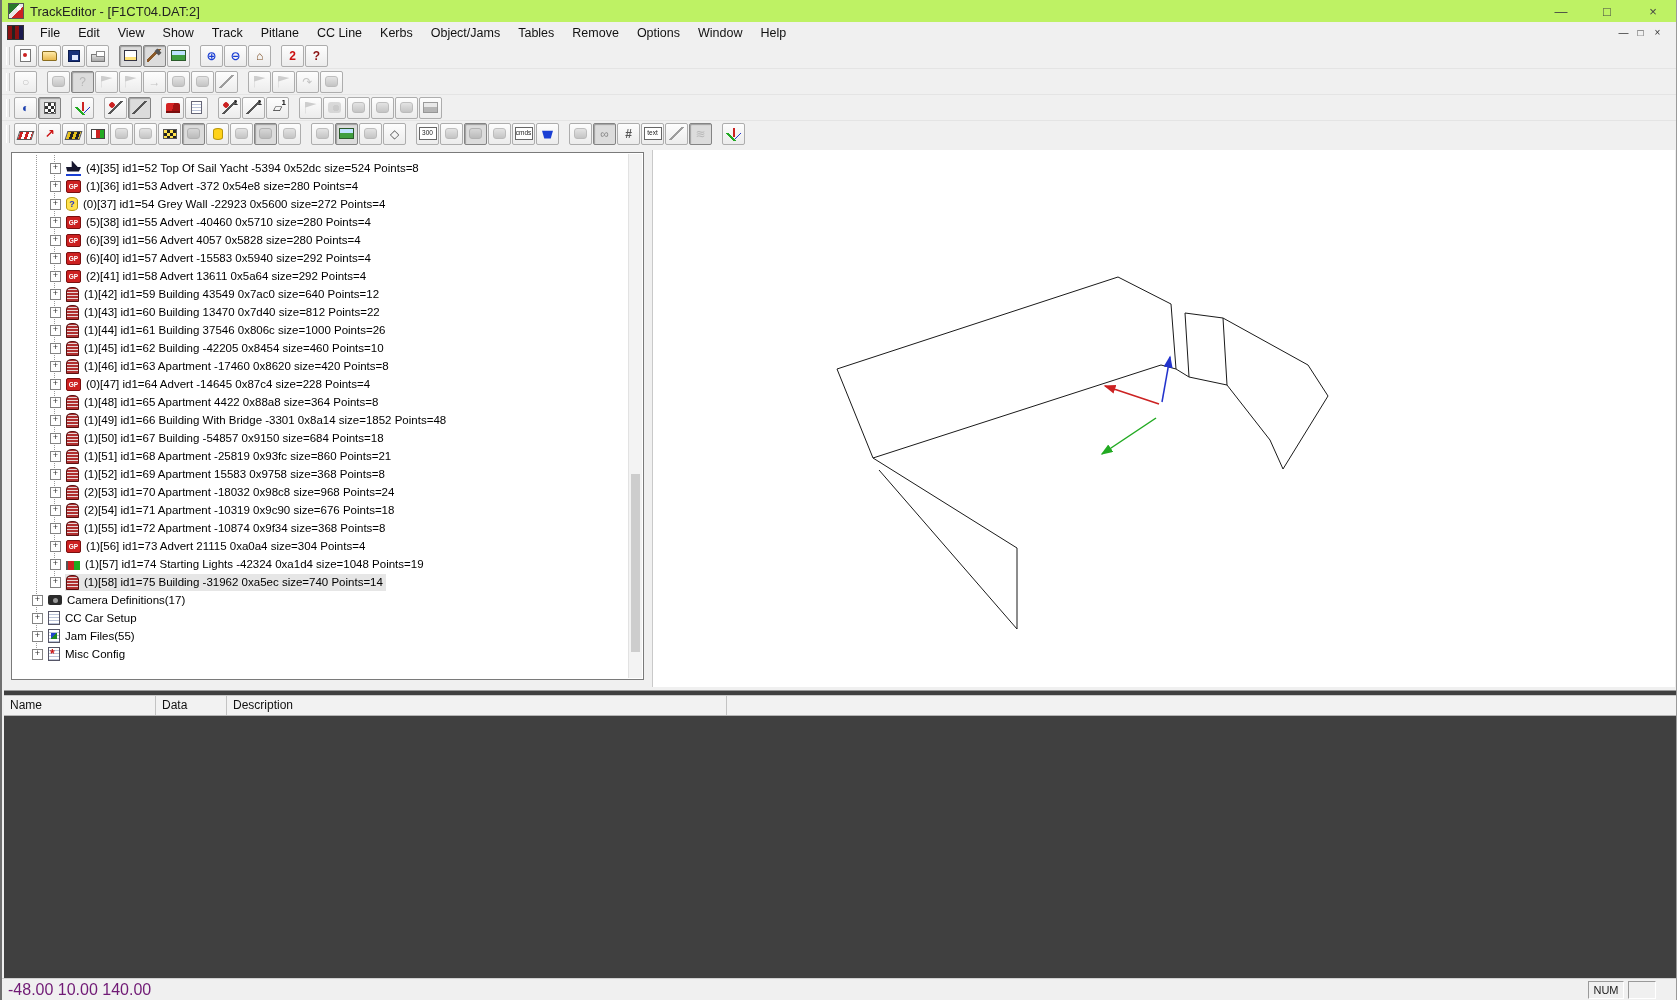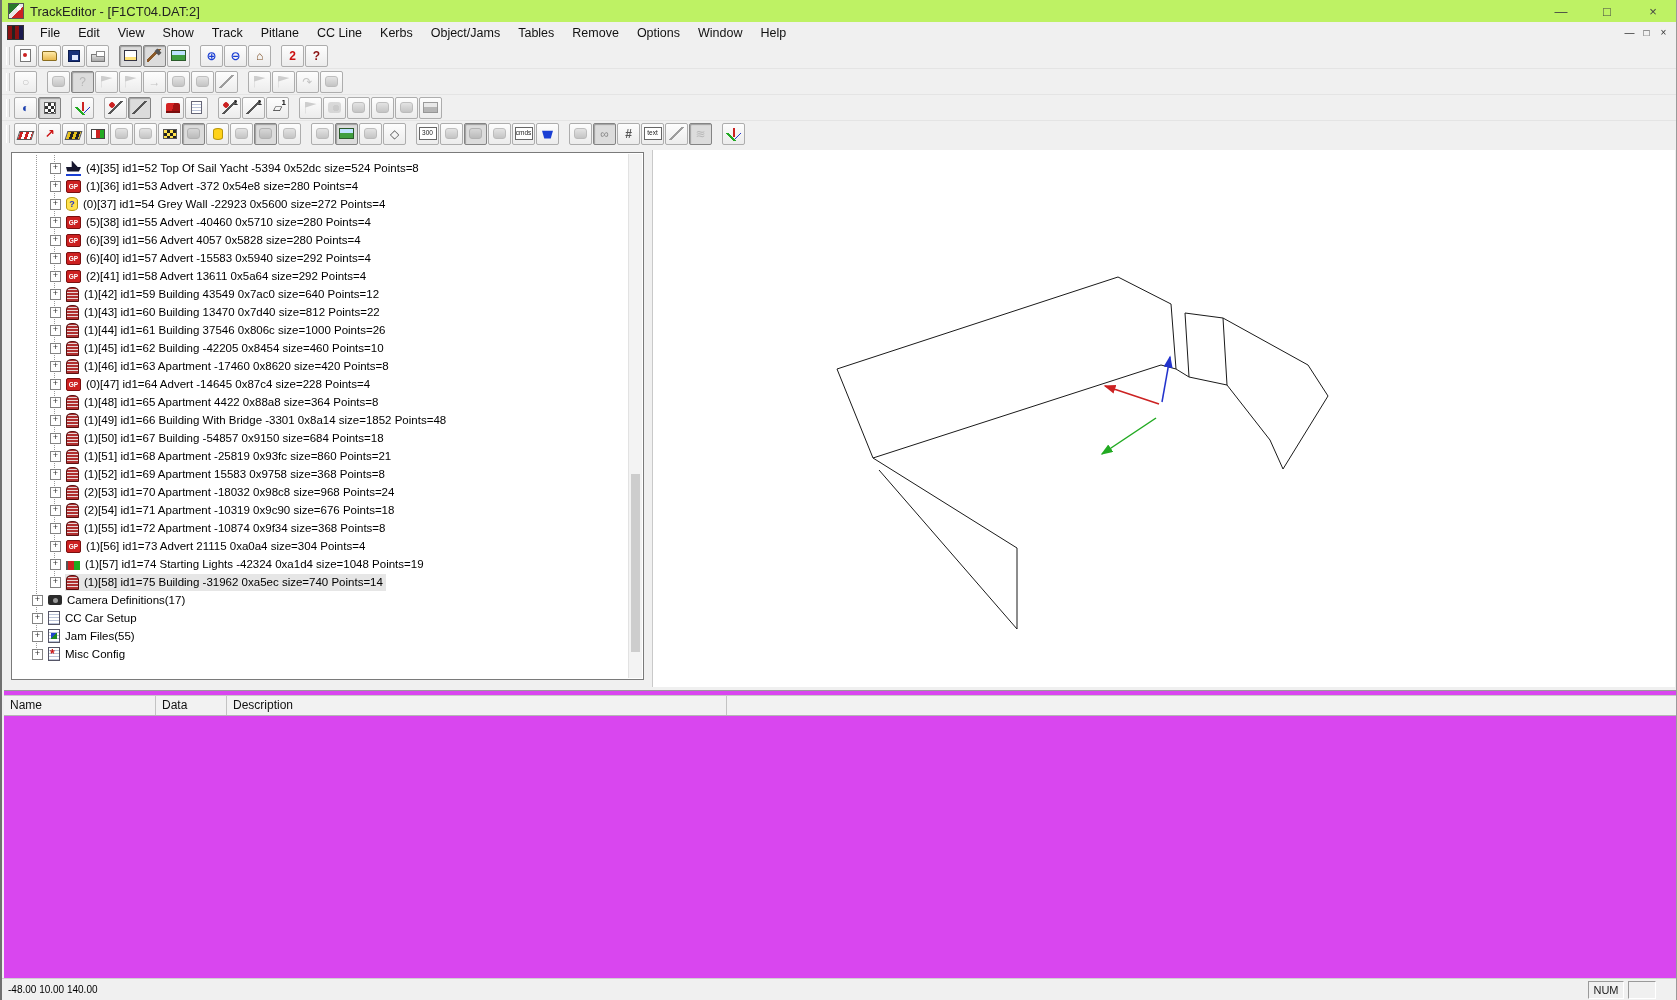--- a/index.html
+++ b/index.html
@@ -9,21 +9,21 @@
   
   #titlebar{position:absolute;left:0;top:0;right:0;height:22px;background:#bef264;display:flex;align-items:center;}
   .appicon{width:16px;height:16px;margin:0 6px 0 6px;border:1px solid #555;box-sizing:border-box;
     background:
       radial-gradient(circle at 70% 30%, #ffffff 0 2px, transparent 2.5px),
       linear-gradient(135deg,#2a7a2a 0 38%,#e8e8e8 38% 58%,#cc2222 58%);}
   #title-text{font-size:13px;color:#222;}
   #winbtns{margin-left:auto;display:flex;height:100%;}
   .wbtn{width:46px;height:100%;display:flex;align-items:center;justify-content:center;font-size:13px;color:#444;}
   
-  #menubar{position:absolute;left:0;top:22px;right:0;height:21px;background:#f0f0f0;display:flex;align-items:center;border-bottom:1px solid #b5b5b5;}
+  #menubar{position:absolute;left:0;top:22px;right:6px;height:21px;background:#f0f0f0;display:flex;align-items:center;border-bottom:1px solid #b5b5b5;}
   .mdi-doc{width:15px;height:13px;margin:0 7px 0 5px;border:1px solid #333;
     background:linear-gradient(90deg,#8a1111 0 30%,#222 30% 45%,#8a1111 45% 75%,#1a1a4e 75%);}
   .mi{font-size:12.5px;padding:2px 9px;color:#111;}
   #mdibtns{margin-left:auto;display:flex;margin-right:4px;}
   .mdibtn{width:17px;height:15px;display:flex;align-items:center;justify-content:center;font-size:10px;color:#333;}
   
   #toolbars{position:absolute;left:0;top:43px;right:0;height:103px;background:#f0f0f0;}
   .toolbar{height:25px;display:flex;align-items:center;padding-left:3px;border-bottom:1px solid #e4e4e4;}
   .toolbar::before{content:"";width:2px;height:18px;border-left:1px solid #fff;border-right:1px solid #c6c6c6;margin:0 4px 0 1px;}
   .tb{width:23px;height:22px;border:1px solid #adadad;border-radius:2px;background:linear-gradient(#fdfdfd,#ececec);
@@ -90,30 +90,30 @@
   .ti-lights{width:12px;height:9px;margin-top:2px;border-left:2px solid #555;background:linear-gradient(90deg,#cc2020 0 50%,#1faa1f 50%);}
   .ti-camera{width:14px;height:10px;background:#2b2b2b;border-radius:2px;}
   .ti-camera::after{content:"";width:5px;height:5px;border-radius:50%;background:#9a9a9a;}
   .ti-doc,.ti-jam,.ti-misc{width:10px;height:12px;background:repeating-linear-gradient(#fff 0 2px,#b9c2d8 2px 3px);border:1px solid #556;}
   .ti-jam::after{content:"";position:absolute;left:2px;top:3px;width:6px;height:6px;background:linear-gradient(135deg,#2244cc 0 50%,#1f8a1f 50%);}
   .ti-misc::after{content:"*";position:absolute;left:1px;top:-1px;font-size:12px;font-weight:bold;color:#cc1111;}
   #treescroll{position:absolute;top:1px;right:1px;bottom:1px;width:13px;background:#f3f3f3;border-left:1px solid #e2e2e2;}
   #treethumb{position:absolute;left:2px;width:9px;top:320px;height:178px;background:#cdcdcd;}
   #viewport{position:absolute;left:650px;top:4px;width:1023px;height:537px;background:#fff;border-left:1px solid #c9c9c9;box-sizing:border-box;}
   
-  #bottompanel{position:absolute;left:2px;top:690px;width:1673px;height:304px;background:#d946ef;border-top:1px solid #9a9a9a;box-sizing:border-box;}
+  #bottompanel{position:absolute;left:2px;top:690px;width:1673px;height:304px;background:#404040;border-top:1px solid #9a9a9a;box-sizing:border-box;}
   #bheader{display:flex;height:19px;margin-top:4px;border-top:1px solid #c8c8c8;border-bottom:1px solid #b5b5b5;background:#f2f2f2;}
   .bcell{font-size:12px;color:#111;padding:2px 0 0 6px;border-right:1px solid #c3c3c3;box-sizing:border-box;}
   .bcell:nth-child(1){width:152px;}
   .bcell:nth-child(2){width:71px;}
   .bcell:nth-child(3){width:500px;}
   .bcell:nth-child(4){flex:1;border-right:none;}
   
   #statusbar{position:absolute;left:0;top:978px;right:0;height:22px;background:#f0f0f0;border-top:1px solid #d0d0d0;display:flex;align-items:center;box-sizing:border-box;}
-  #statustext{font-size:10px;padding-left:6px;color:#000000;}
+  #statustext{font-size:16px;padding-left:6px;color:#701a75;}
   #statusright{margin-left:auto;display:flex;align-items:center;margin-right:20px;}
   .spane{height:16px;border:1px solid;border-color:#9a9a9a #fff #fff #9a9a9a;font-size:11px;display:flex;align-items:center;justify-content:center;background:#f0f0f0;color:#222;}
   .spane.num{width:34px;margin-right:4px;}
   .spane.blank{width:26px;}
 </style>
 </head>
 <body>
 
 <div id="titlebar">
   <span class="appicon"></span>

